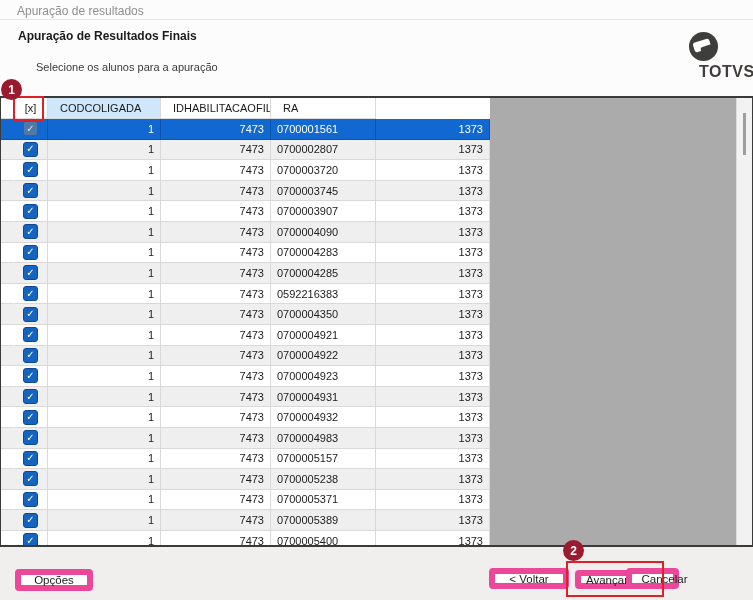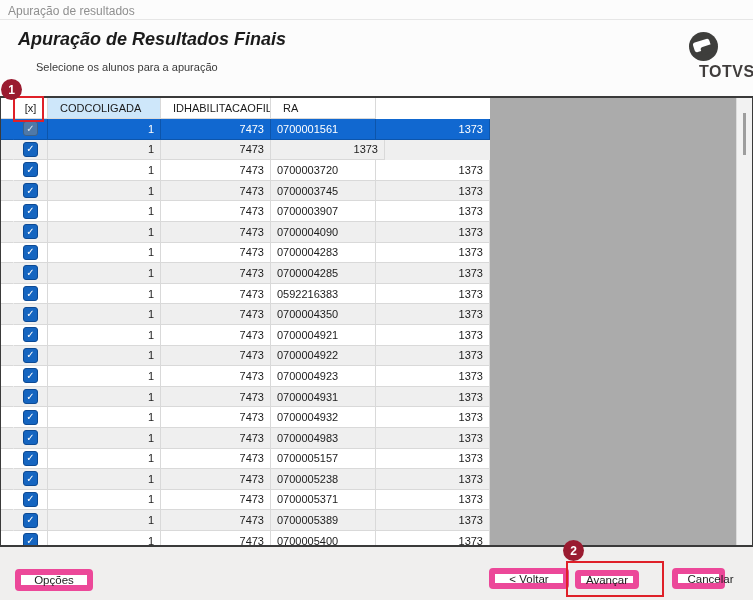--- a/index.html
+++ b/index.html
@@ -4,29 +4,29 @@
 <style>
   html,body{margin:0;padding:0;}
   body{
     width:753px;height:600px;position:relative;overflow:hidden;
     background:#fcfcfc;
     font-family:"Liberation Sans", sans-serif;
     -webkit-font-smoothing:antialiased;
   }
   
   .win-title{
-    position:absolute;left:8px;top:4px;
+    position:absolute;left:17px;top:4px;
     font-size:12px;color:#8f8f8f;
   }
   .title-sep{
     position:absolute;left:0;top:19px;width:753px;height:1px;background:#e6e6e6;
   }
   .page-heading{
     position:absolute;left:18px;top:29px;
-    font-size:18px;font-weight:bold;color:#1b1b1b;font-style:italic;
+    font-size:12px;font-weight:bold;color:#1b1b1b;
   }
   .page-sub{
     position:absolute;left:36px;top:61px;
     font-size:11px;color:#3a3a3a;
   }
   .brand{
     position:absolute;right:14px;top:31px;width:72px;text-align:center;
   }
   .brand .mark{display:block;margin:0 auto;}
   .brand .word{
@@ -85,21 +85,21 @@
   .btn{
     position:absolute;box-sizing:border-box;
     background:#ffffff;border:6px solid #ec4899;border-radius:4px;
     font-size:11.5px;color:#1c1c1c;text-align:center;
     display:flex;align-items:center;justify-content:center;
     cursor:default;
   }
   #btn-options{left:15px;top:569px;width:78px;height:22px;}
   #btn-back{left:489px;top:568px;width:80px;height:21px;}
   #btn-next{left:575px;top:570px;width:64px;height:19px;}
-  #btn-cancel{left:672px;top:568px;width:53px;height:21px;padding-left:24px;}
+  #btn-cancel{left:626px;top:568px;width:53px;height:21px;padding-left:24px;}
   
   .ann-circle{
     position:absolute;width:21px;height:21px;border-radius:50%;
     background:#9a1b30;color:#ffffff;
     font-size:12px;font-weight:bold;
     display:flex;align-items:center;justify-content:center;
     z-index:20;
   }
   #ann-circle-1{left:1px;top:79px;}
   #ann-circle-2{left:563px;top:540px;}
@@ -149,20 +149,21 @@
   </div>
         <div class="row alt">
     <div class="cell c0"></div>
     <div class="cell c1">
       <span class="cb">
               <span class="tick">✓</span>
             </span>
     </div>
     <div class="cell c2 num">1</div>
     <div class="cell c3 num">7473</div>
+    <div class="cell c4">0700002807</div>
     <div class="cell c5 num">1373</div>
   </div>
         <div class="row">
     <div class="cell c0"></div>
     <div class="cell c1">
       <span class="cb">
               <span class="tick">✓</span>
             </span>
     </div>
     <div class="cell c2 num">1</div>

